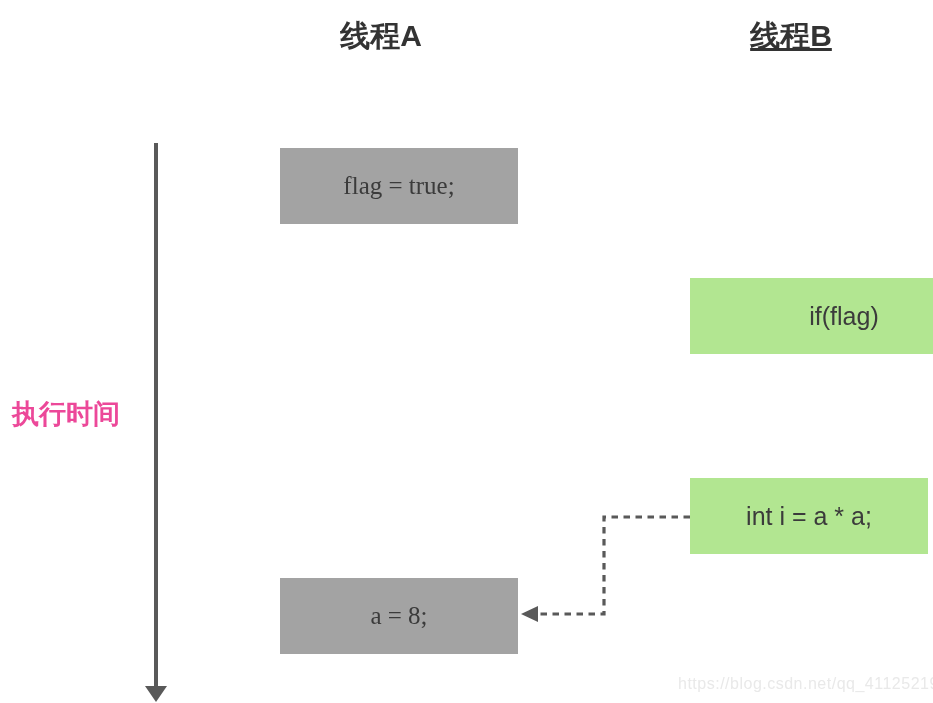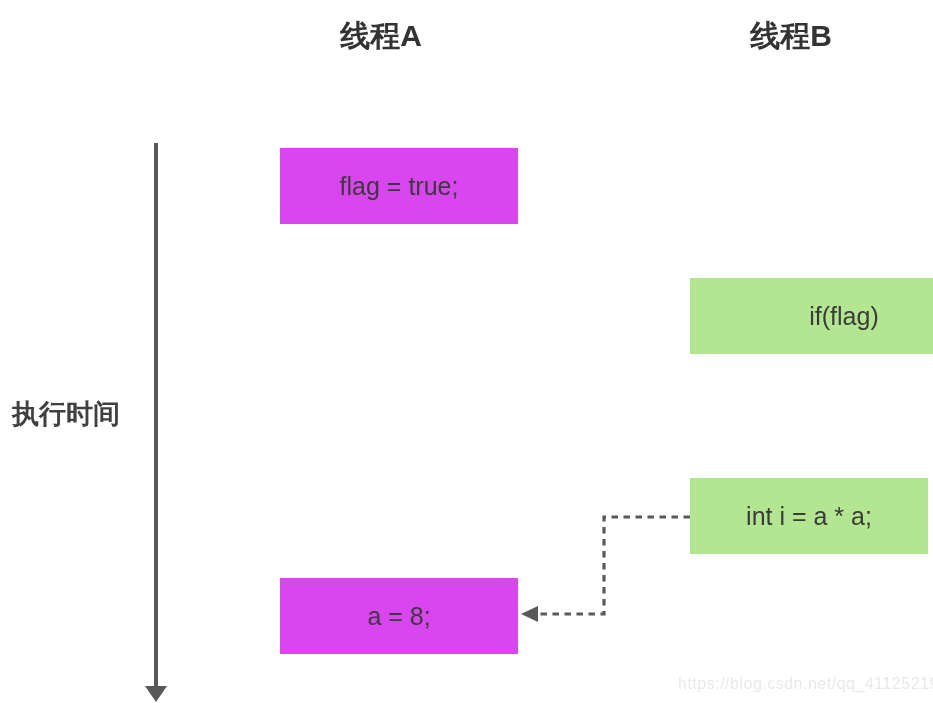--- a/index.html
+++ b/index.html
@@ -19,28 +19,28 @@
     position: absolute;
     top: 16px;
     width: 238px;
     text-align: center;
     font-size: 30px;
     line-height: 40px;
     font-weight: bold;
     color: #333333;
   }
   .title-a { left: 262px; }
-  .title-b { left: 672px; }
+  .title-b { left: 672px; text-decoration: underline; }
   .timeline-label {
     position: absolute;
     left: 12px;
     top: 396px;
     font-size: 27px;
     font-weight: bold;
-    color: #404040;
+    color: #ec4899;
     white-space: nowrap;
   }
   .overlay {
     position: absolute;
     left: 0;
     top: 0;
     width: 933px;
     height: 703px;
     pointer-events: none;
   }
@@ -48,21 +48,21 @@
     position: absolute;
     width: 238px;
     height: 76px;
     display: flex;
     align-items: center;
     justify-content: center;
     font-size: 25px;
     color: #3b3b3b;
     white-space: nowrap;
   }
-  .orange { background: #d946ef; }
+  .orange { background: #a3a3a3; font-family: Liberation Serif, serif; }
   .green  { background: #b2e691; }
   .node-flag { left: 280px; top: 148px; }
   .node-if   { left: 690px; top: 278px; padding-left: 35px; }
   .node-int  { left: 690px; top: 478px; }
   .node-a1   { left: 280px; top: 578px; }
   .watermark {
     position: absolute;
     left: 678px;
     top: 675px;
     font-size: 16px;

